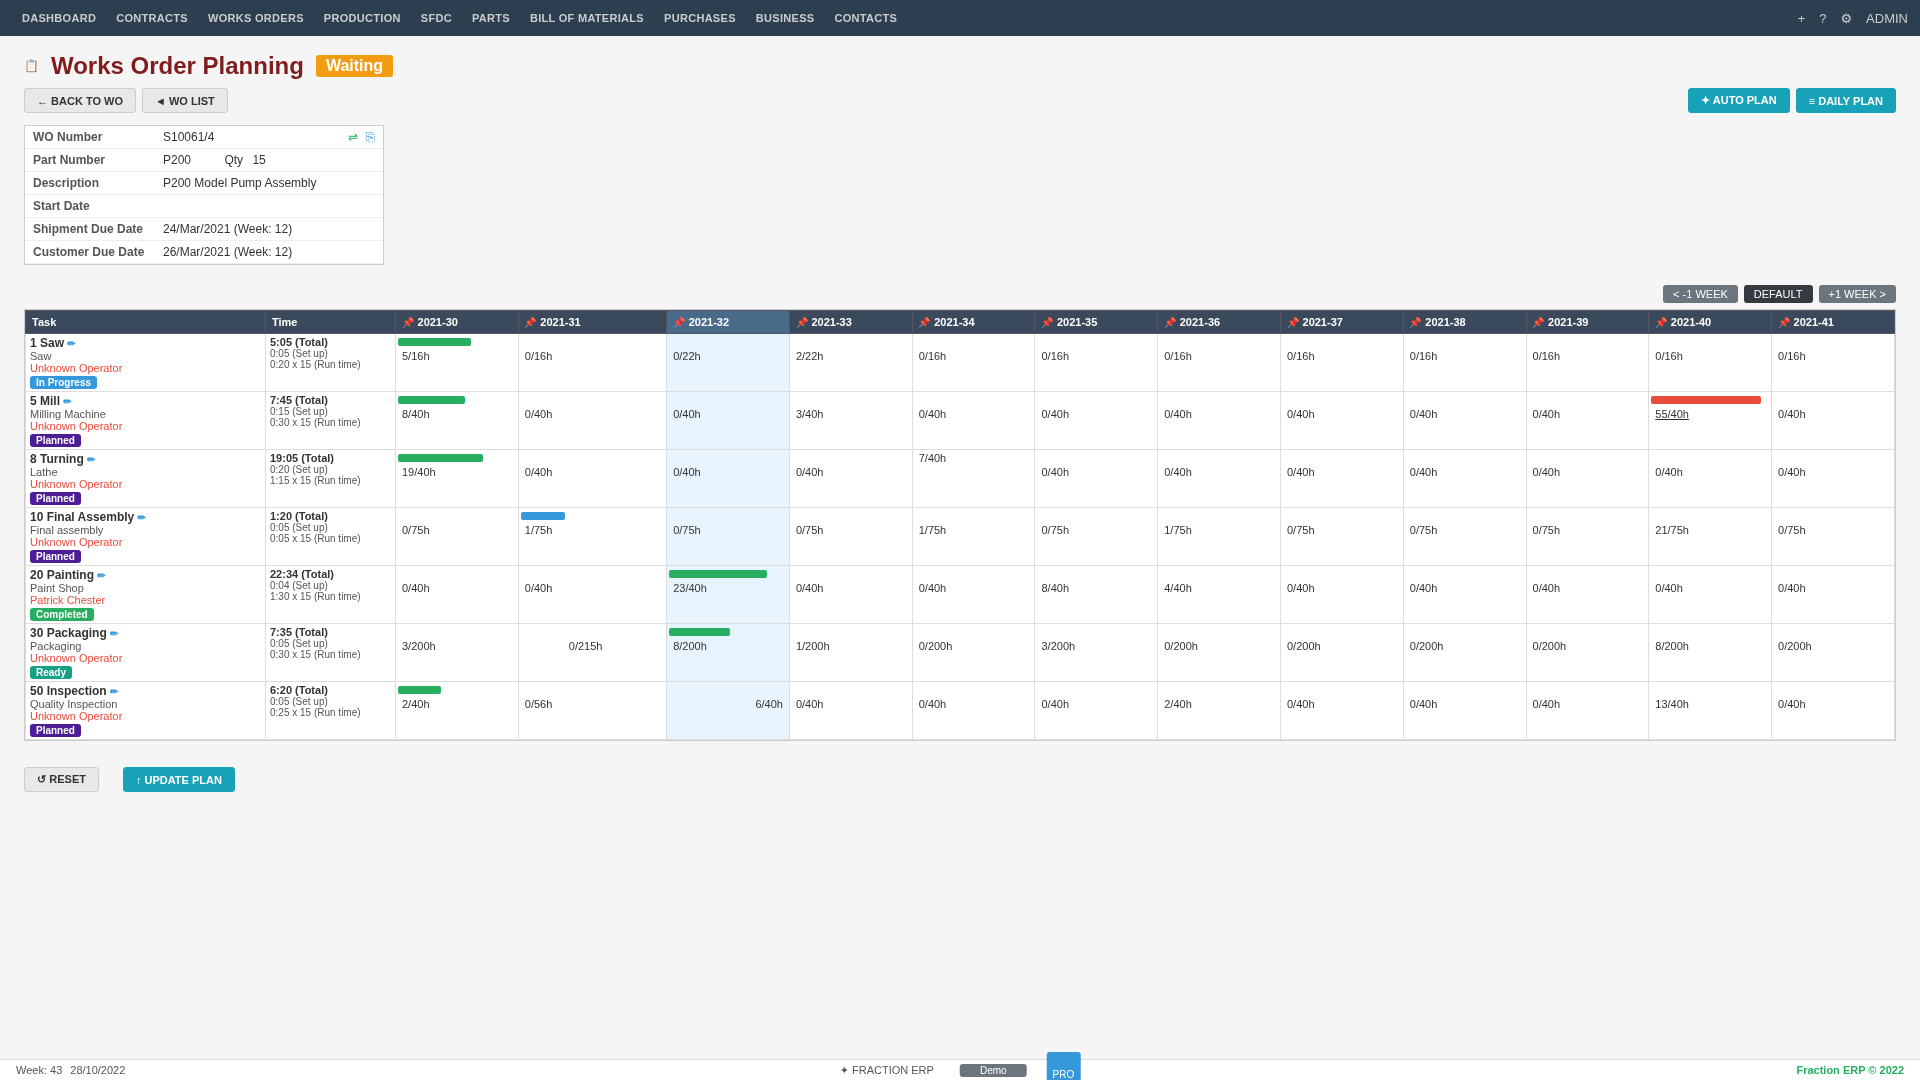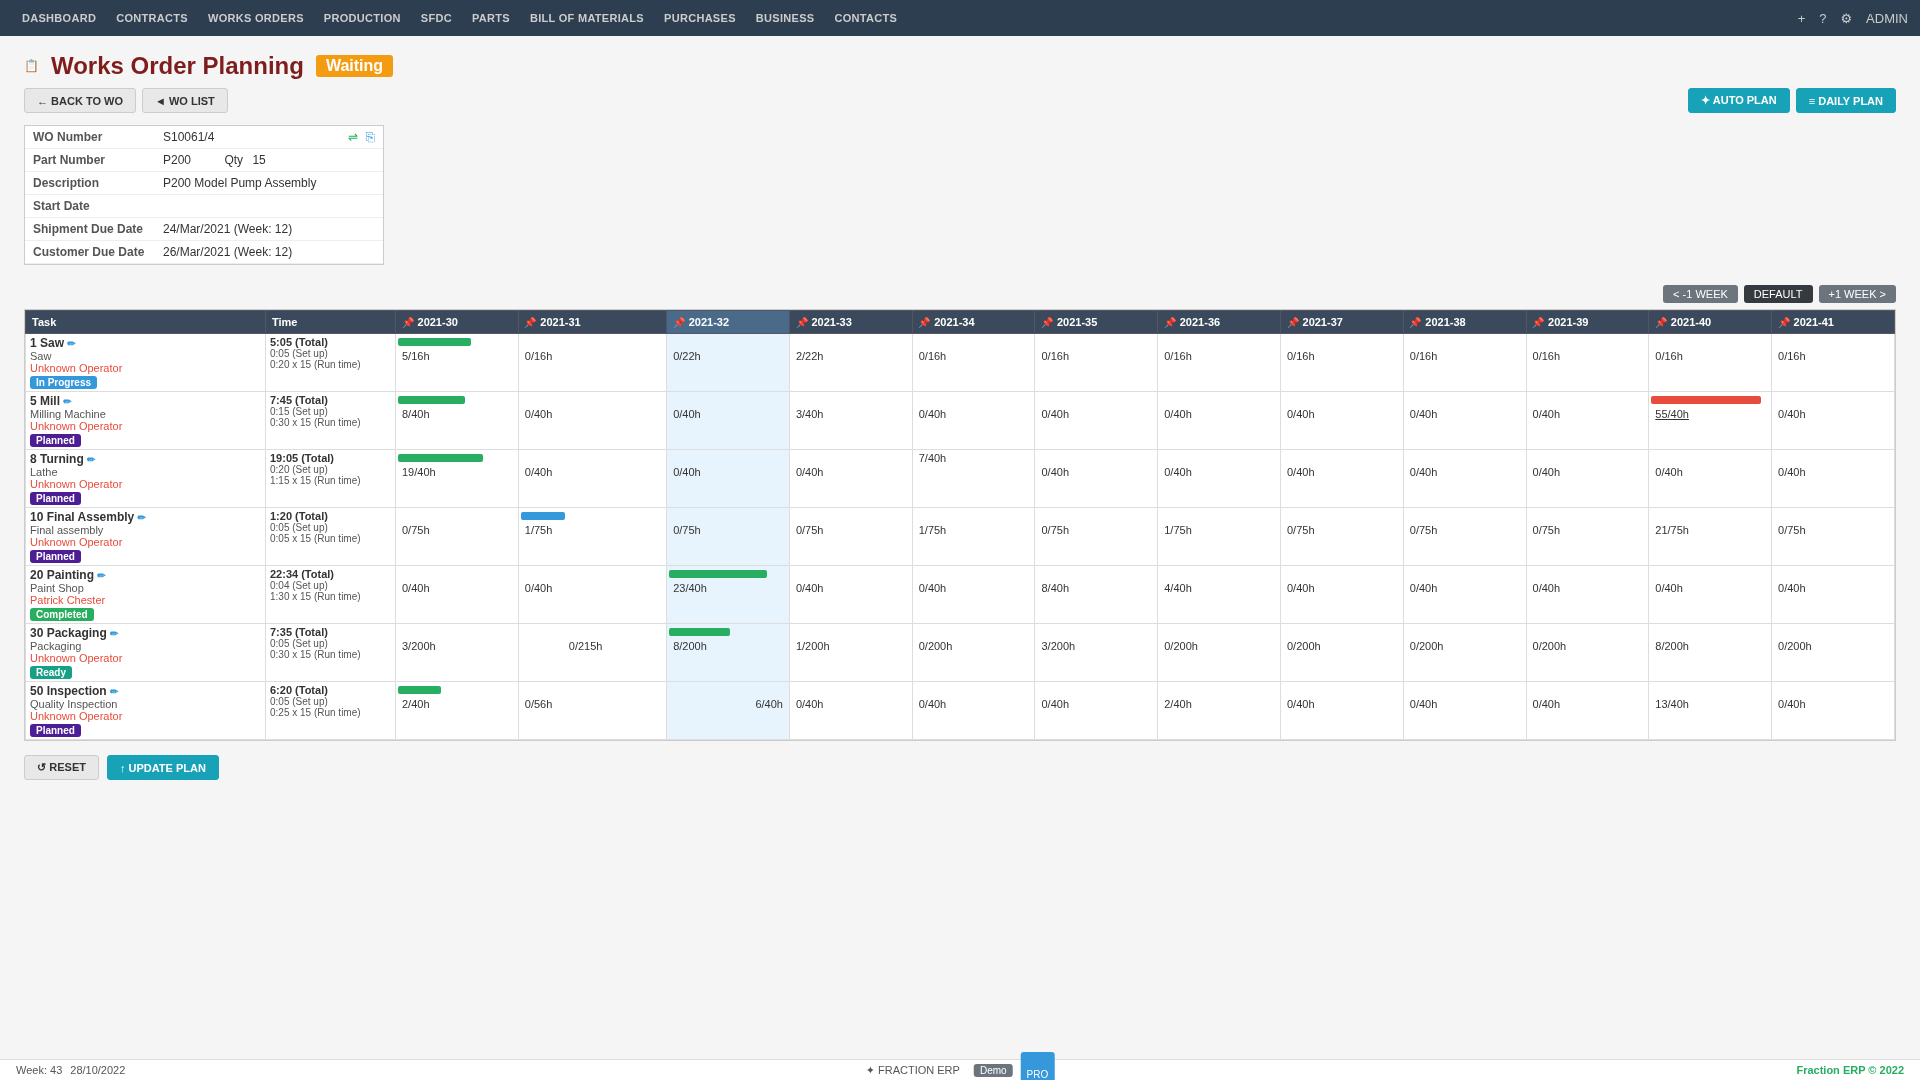--- a/index.html
+++ b/index.html
@@ -157,26 +157,26 @@
       align-items: center;
       font-size: 11px;
       color: #555;
     }
     .footer-right {
       margin-left: auto;
       color: #27ae60;
       font-weight: bold;
     }
     .footer-logo { color: #555; margin-right: 6px; }
-    .badge-demo { background: #6c757d; color: #fff; padding: 1px 6px; border-radius: 3px; font-size: 10px; margin: 0 4px; }
+    .badge-demo { background: #6c757d; color: #fff; padding: 1px 20px; border-radius: 3px; font-size: 10px; margin: 0 16px; }
     .badge-pro { background: #3498db; color: #fff; padding: 17px 6px; border-radius: 3px; font-size: 10px; margin-top: 8px; }
     .btn-actions-row {
-      padding: 14px 24px;
+      padding: 26px 24px;
       display: flex;
-      gap: 8px;
+      gap: 24px;
     }
     .pin-icon { font-size: 10px; cursor: pointer; }
   </style>
 </head>
 <body>
 
 <nav class="top-nav">
   <a>DASHBOARD</a>
   <a>CONTRACTS</a>
   <a>WORKS ORDERS</a>

